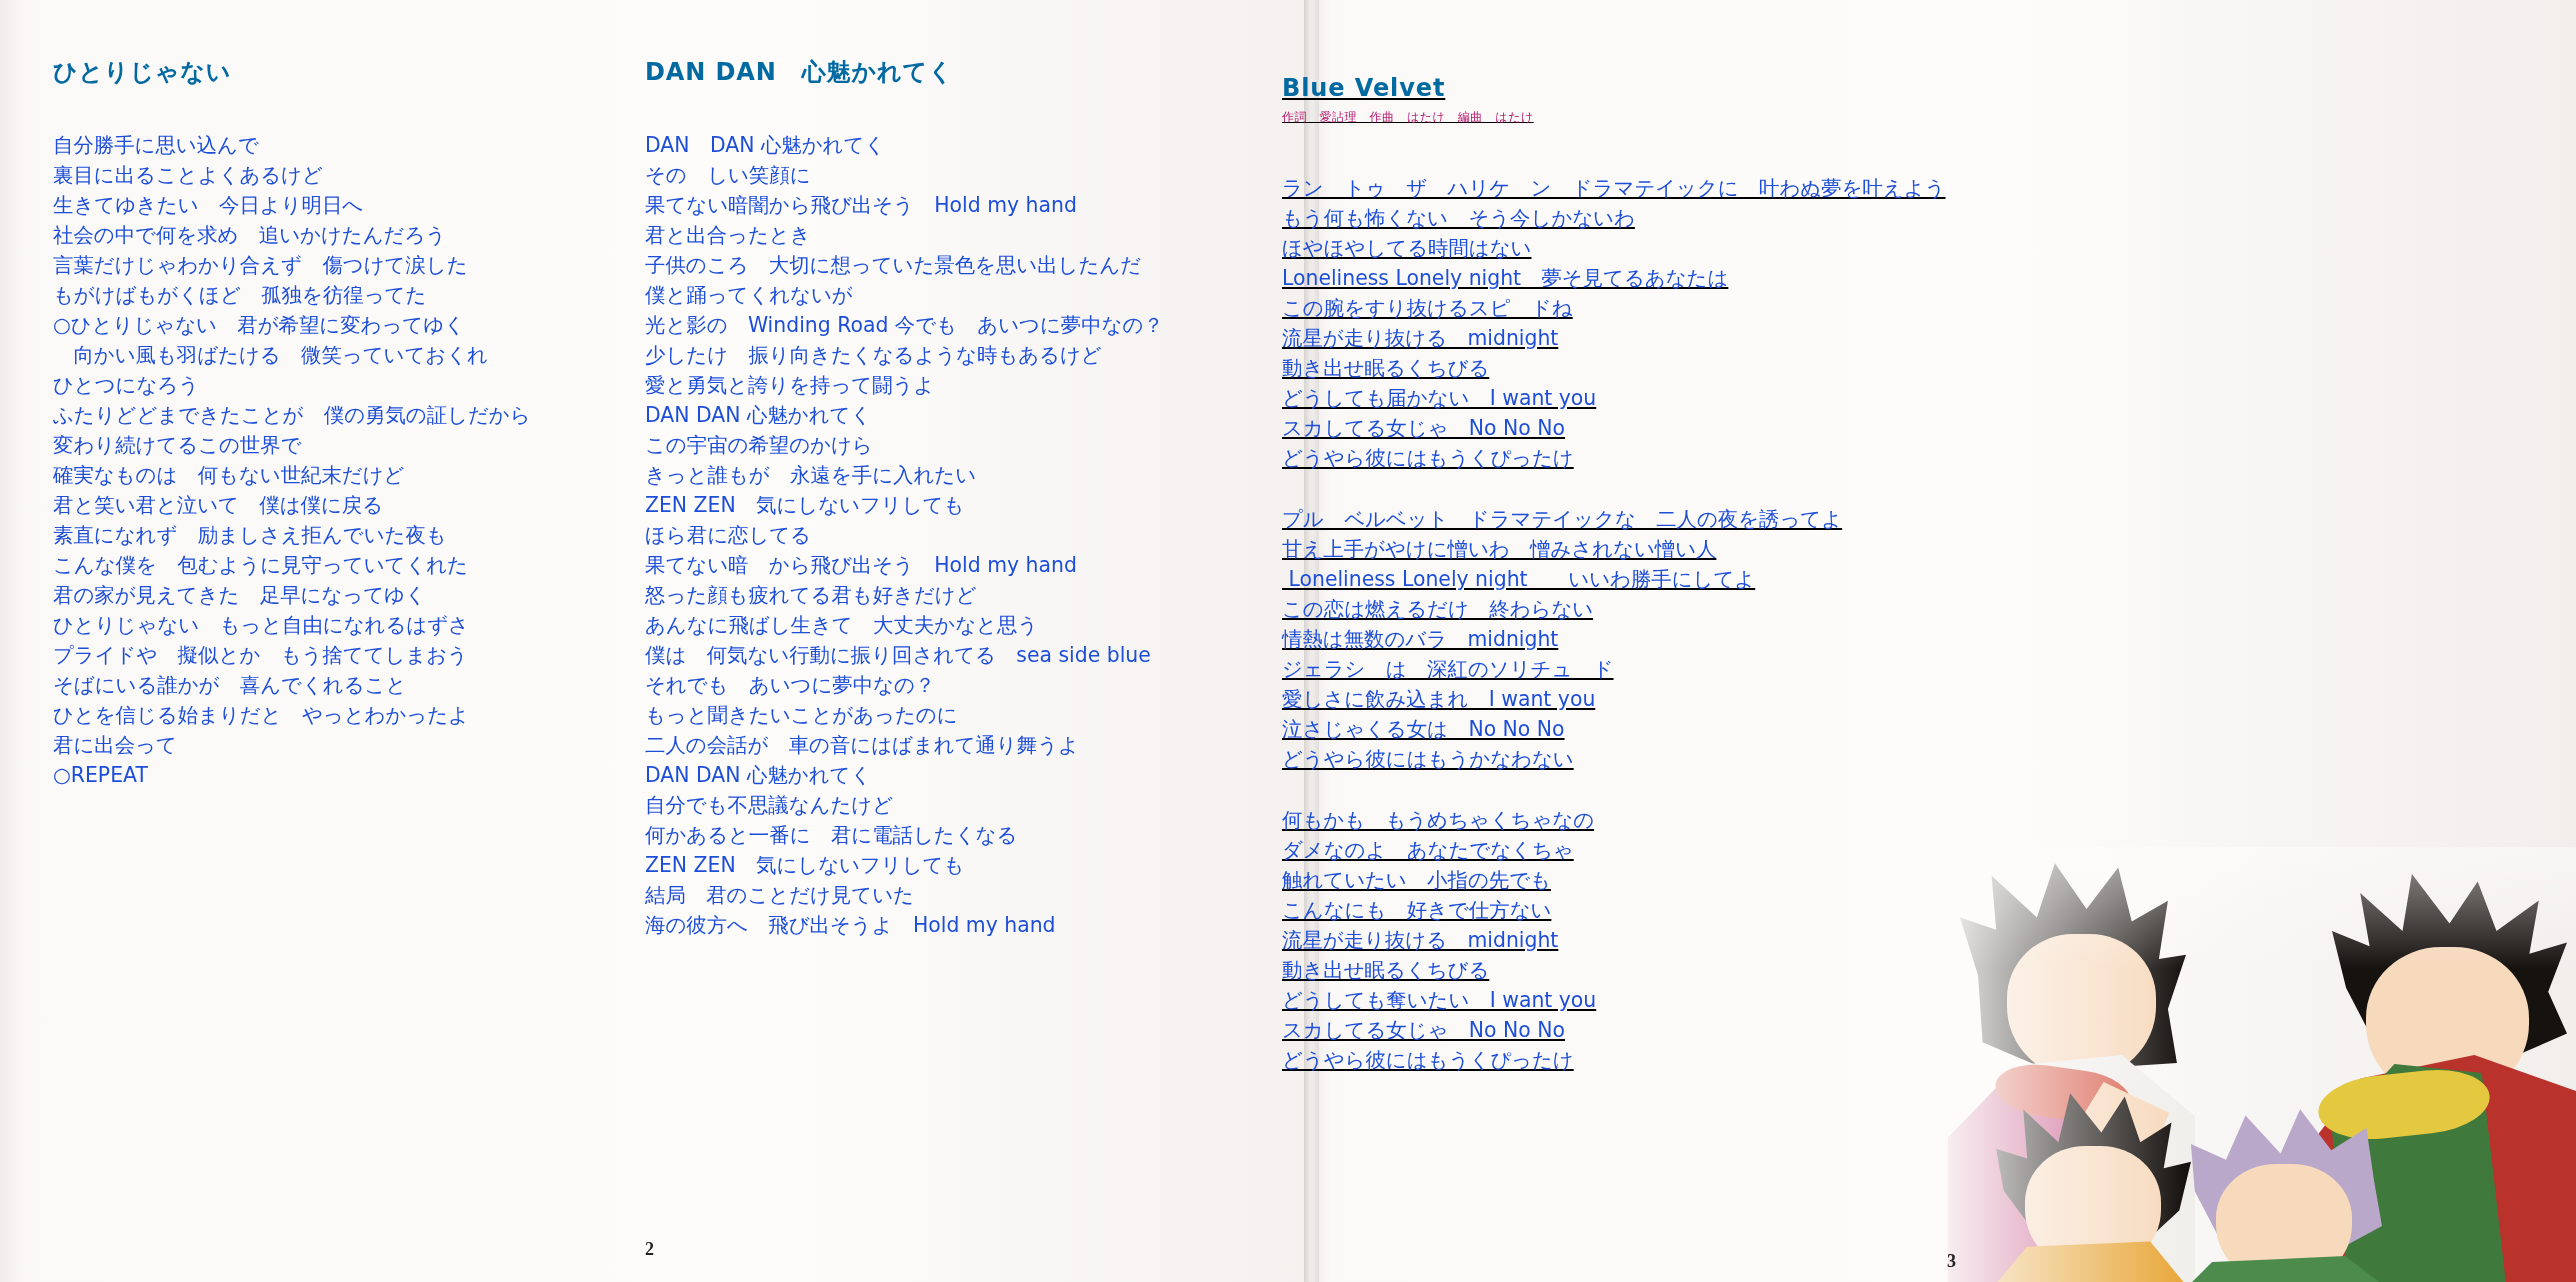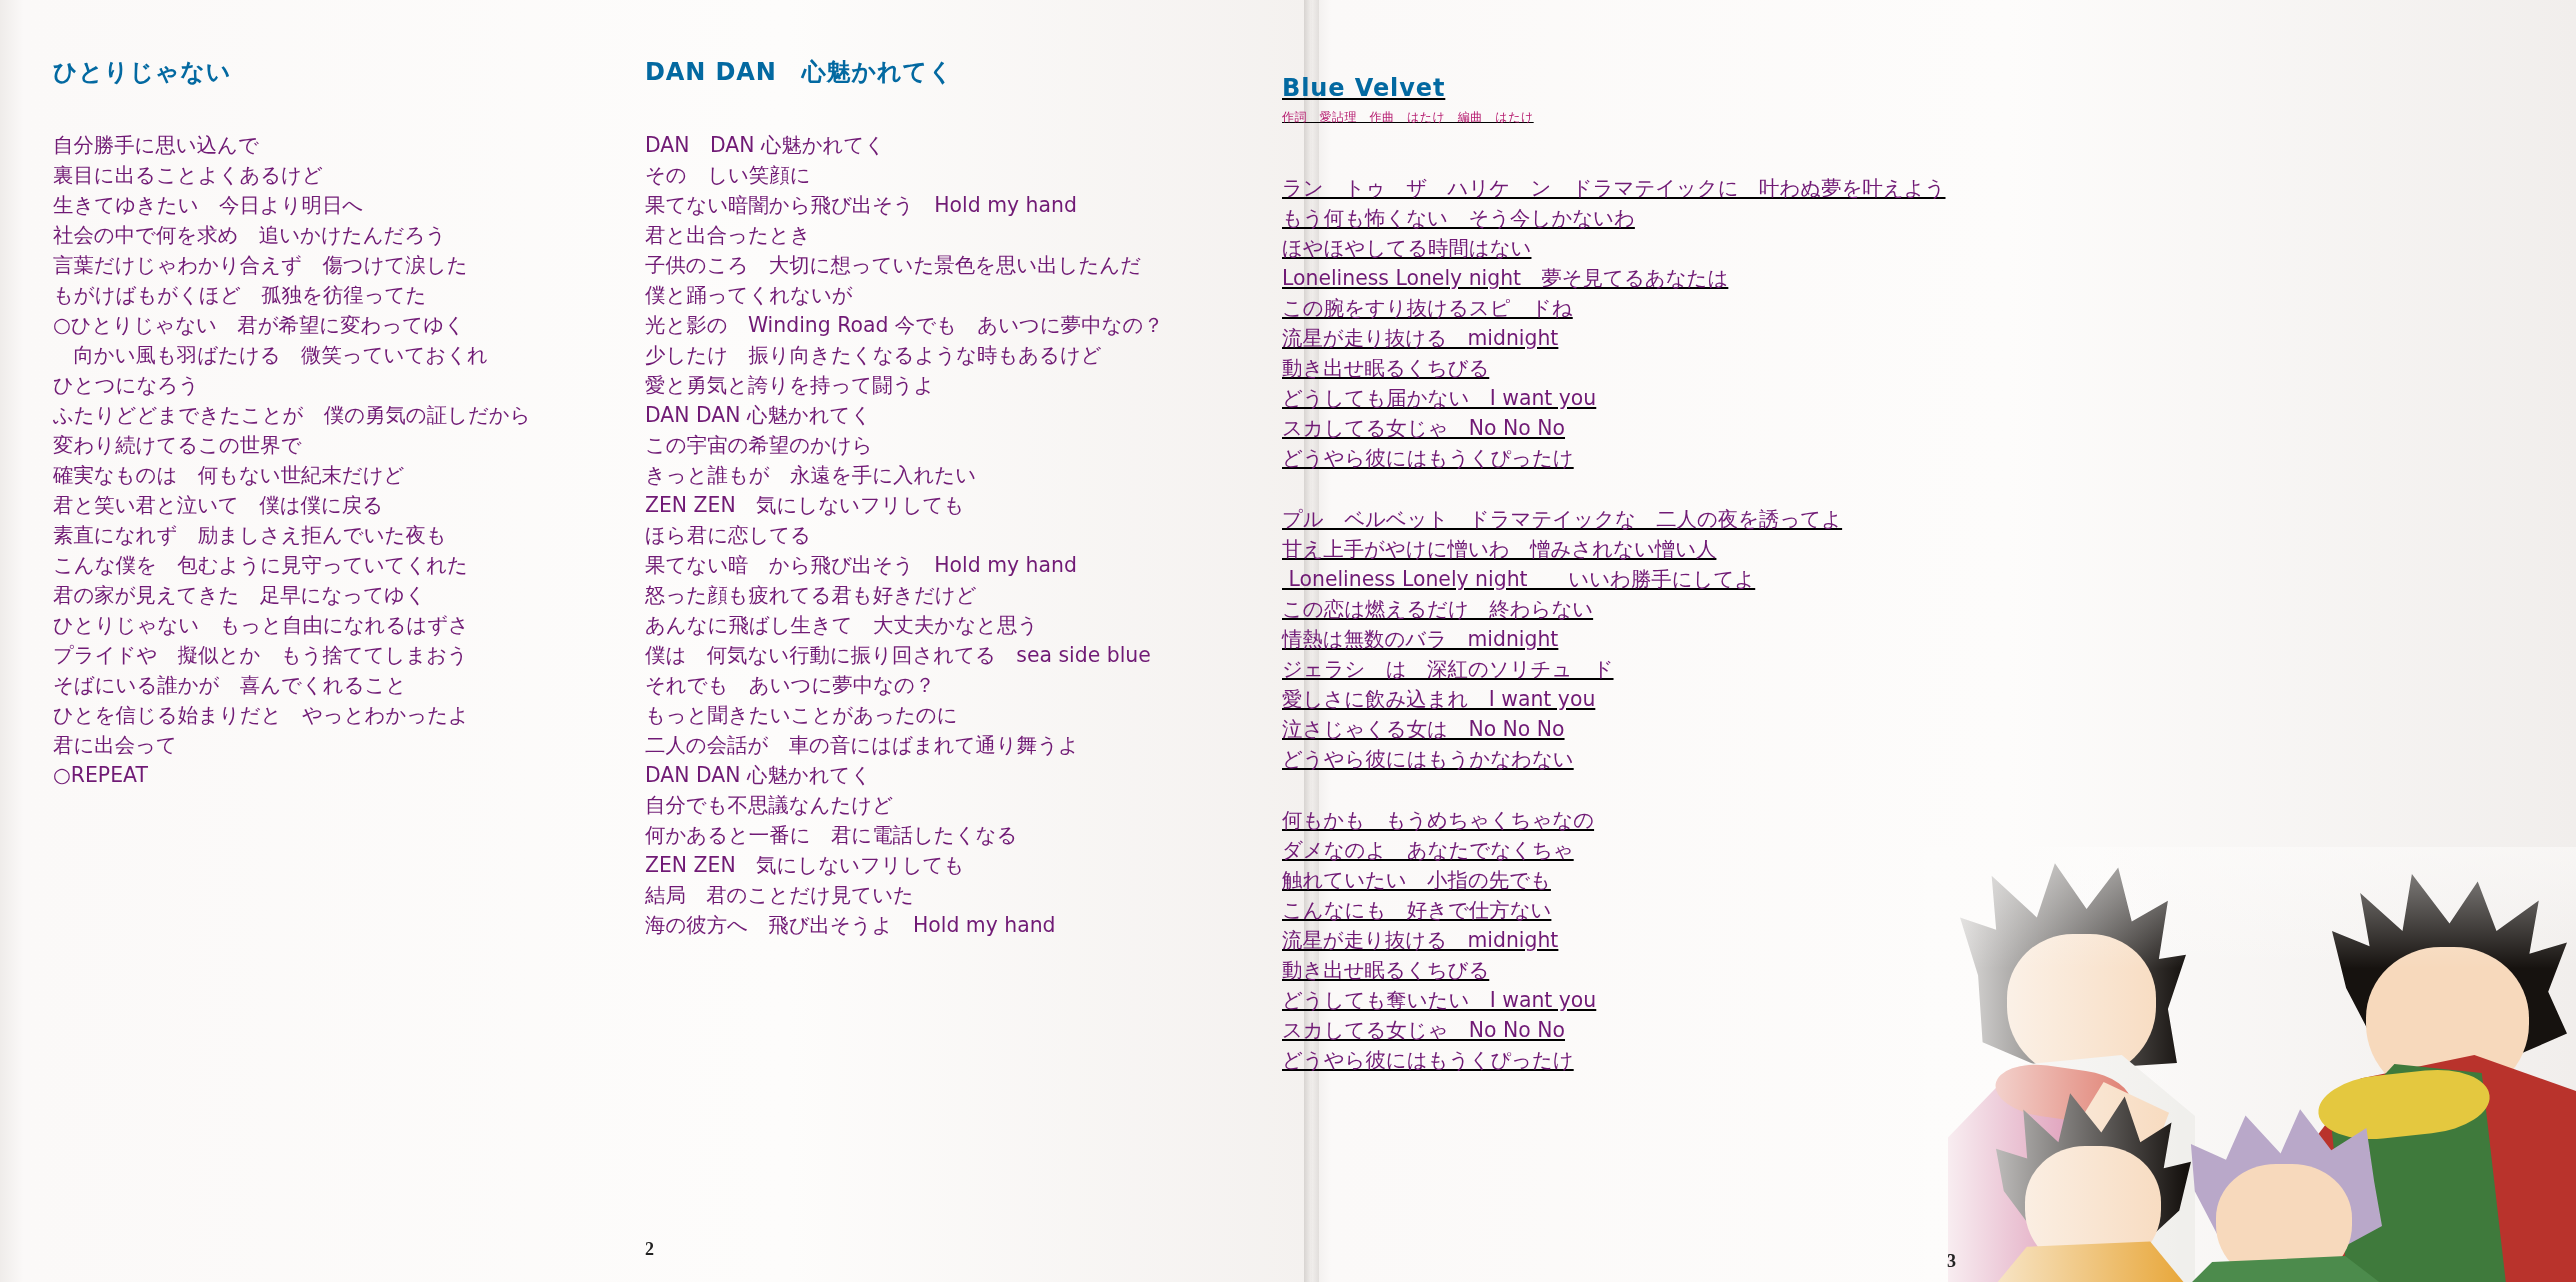--- a/index.html
+++ b/index.html
@@ -50,21 +50,21 @@
     white-space: nowrap;
   }
   .credit {
     color: #b5196e;
     font-size: 12px;
     letter-spacing: 0.5px;
     white-space: nowrap;
     margin-top: 7.2px;
   }
   .lyrics {
-    color: #701a75;
+    color: #1d4ed8;
     font-size: 20.4px;
     line-height: 30px;
     white-space: pre;
   }
   .stanza + .stanza {
     margin-top: 31px;
   }
   .page-num {
     position: absolute;
     color: #222;

